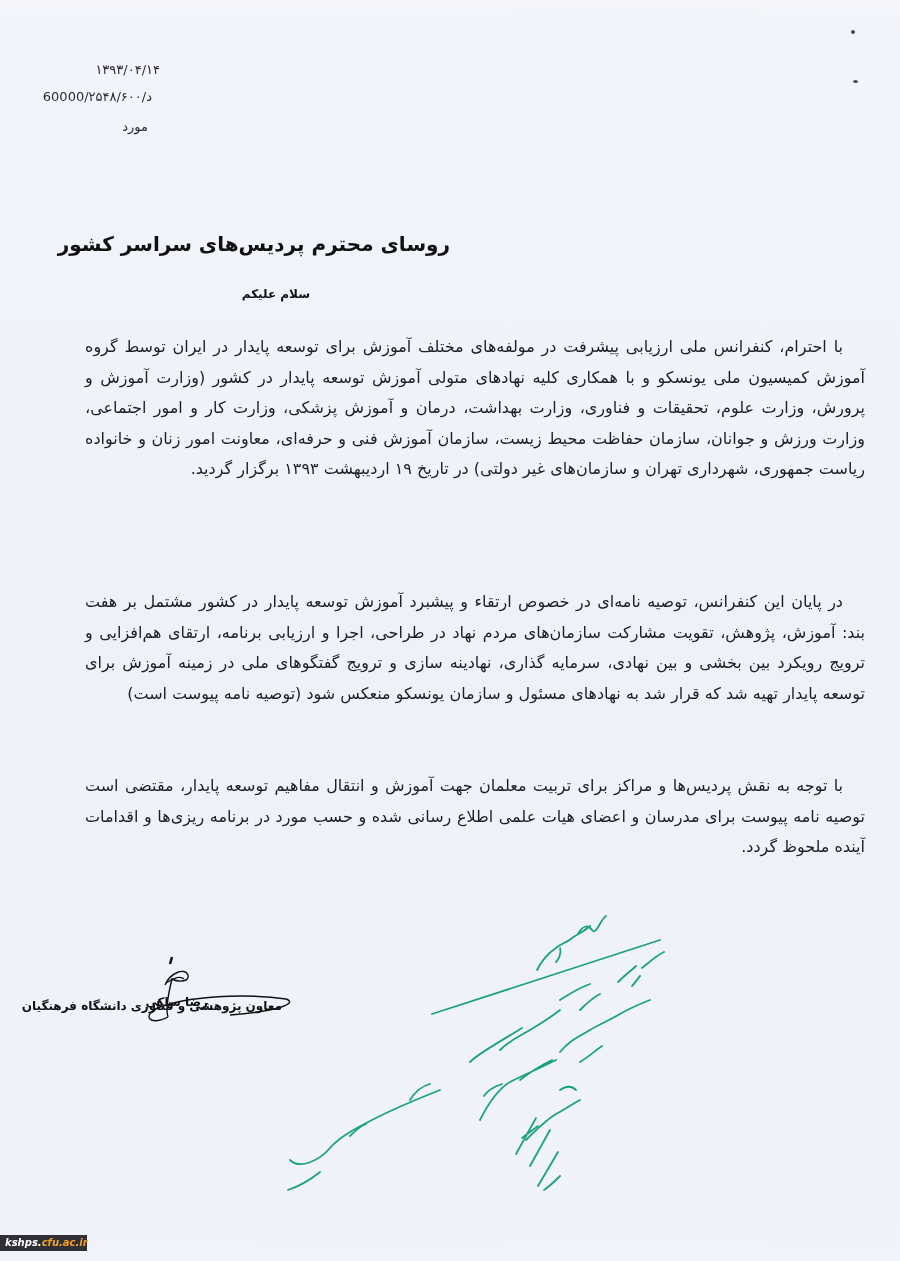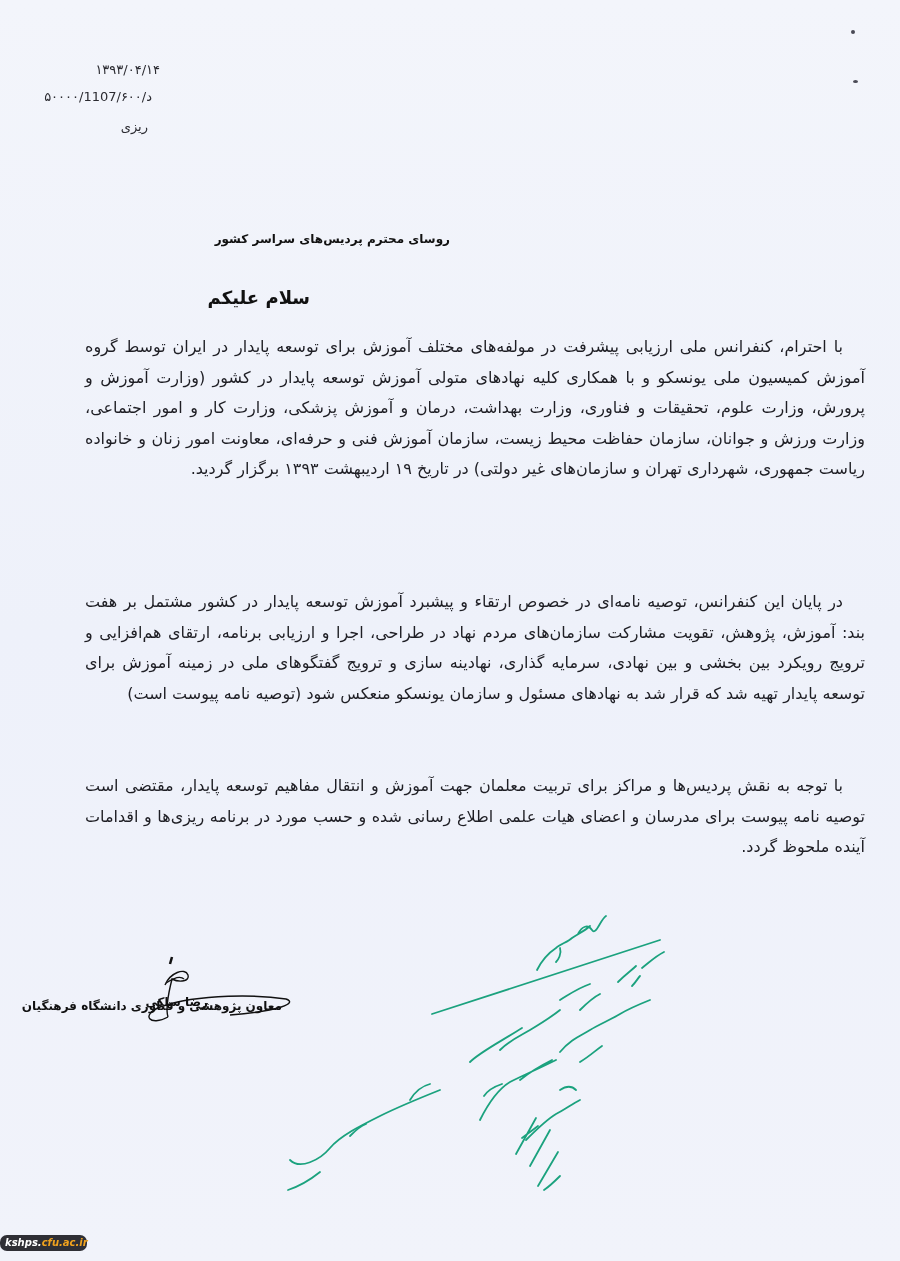--- a/index.html
+++ b/index.html
@@ -13,25 +13,25 @@
       position: absolute; left: 0; top: 0; width: 900px; height: 1261px;
       background: linear-gradient(180deg, #f3f5fb 0%, #eef1fa 50%, #f1f3fa 100%);
     }
     .speck { position: absolute; width: 4px; height: 4px; border-radius: 50%; background: #4a4a55; }
     .meta { position: absolute; direction: rtl; text-align: right; font-size: 13px; color: #2a2a30; }
     .meta-date { left: 72px; top: 62px; width: 88px; letter-spacing: 1px; }
     .meta-number { left: 20px; top: 89px; width: 132px; letter-spacing: 1px; }
     .meta-attach { left: 90px; top: 119px; width: 58px; }
     .addressee {
       position: absolute; right: 450px; top: 232px; direction: rtl;
-      font-weight: bold; font-size: 12px; color: #111; white-space: nowrap; margin-left: 24px;
+      font-weight: bold; font-size: 20px; color: #111; white-space: nowrap; margin-left: 24px;
     }
     .greeting {
       position: absolute; right: 590px; top: 287px; direction: rtl;
-      font-weight: bold; font-size: 18px; color: #111; white-space: nowrap;
+      font-weight: bold; font-size: 12px; color: #111; white-space: nowrap;
     }
     .body-text {
       position: absolute; left: 85px; width: 780px; direction: rtl;
       text-align: justify; text-align-last: right;
       font-size: 16px; line-height: 30.5px; color: #1e1e24;
     }
     .para { margin: 0; text-indent: 22px; }
     .p1 { top: 332px; }
     .p2 { top: 587px; }
     .p3 { top: 763px; margin-top: 8px; }
@@ -43,36 +43,36 @@
     }
     .sig-title {
       position: absolute; right: 18px; top: 44px; direction: rtl; font-weight: bold;
       font-size: 12px; color: #111; white-space: nowrap;
     }
     .handwriting { position: absolute; left: 260px; top: 890px; width: 460px; height: 320px; }
     .watermark {
       position: absolute; left: 0; top: 1235px; width: 87px; height: 16px;
       background: #2f2f35; font-family: "DejaVu Sans", sans-serif;
       font-size: 10px; font-weight: bold; font-style: italic; line-height: 16px; padding-left: 5px;
-      box-sizing: border-box; white-space: nowrap; border-radius: 7px;
+      box-sizing: border-box; white-space: nowrap;
     }
     .wm-a { color: #ffffff; }
     .wm-b { color: #f0a21e; }
   </style>
 </head>
 <body>
 
 <div class="page">
 
   <span class="speck" style="left:851px;top:30px;"></span>
   <span class="speck" style="left:853px;top:80px;width:5px;height:3px;"></span>
 
   <div class="meta meta-date">۱۳۹۳/۰۴/۱۴</div>
-  <div class="meta meta-number">د/۵۰۰۰۰/1107/۶۰۰</div>
-  <div class="meta meta-attach">ریزی</div>
+  <div class="meta meta-number">د/60000/۲۵۴۸/۶۰۰</div>
+  <div class="meta meta-attach">مورد</div>
 
   <div class="addressee">روسای محترم پردیس‌های سراسر کشور</div>
   <div class="greeting">سلام علیکم</div>
 
   <div class="body-text p1">
     <p class="para">با احترام، کنفرانس ملی ارزیابی پیشرفت در مولفه‌های مختلف آموزش برای توسعه پایدار در ایران توسط گروه آموزش کمیسیون ملی یونسکو و با همکاری کلیه نهادهای متولی آموزش توسعه پایدار در کشور (وزارت آموزش و پرورش، وزارت علوم، تحقیقات و فناوری، وزارت بهداشت، درمان و آموزش پزشکی، وزارت کار و امور اجتماعی، وزارت ورزش و جوانان، سازمان حفاظت محیط زیست، سازمان آموزش فنی و حرفه‌ای، معاونت امور زنان و خانواده ریاست جمهوری، شهرداری تهران و سازمان‌های غیر دولتی) در تاریخ ۱۹ اردیبهشت ۱۳۹۳ برگزار گردید.</p>
   </div>
   <div class="body-text p2">
     <p class="para">در پایان این کنفرانس، توصیه نامه‌ای در خصوص ارتقاء و پیشبرد آموزش توسعه پایدار در کشور مشتمل بر هفت بند: آموزش، پژوهش، تقویت مشارکت سازمان‌های مردم نهاد در طراحی، اجرا و ارزیابی برنامه، ارتقای هم‌افزایی و ترویج رویکرد بین بخشی و بین نهادی، سرمایه گذاری، نهادینه سازی و ترویج گفتگوهای ملی در زمینه آموزش برای توسعه پایدار تهیه شد که قرار شد به نهادهای مسئول و سازمان یونسکو منعکس شود (توصیه نامه پیوست است)</p>
   </div>

